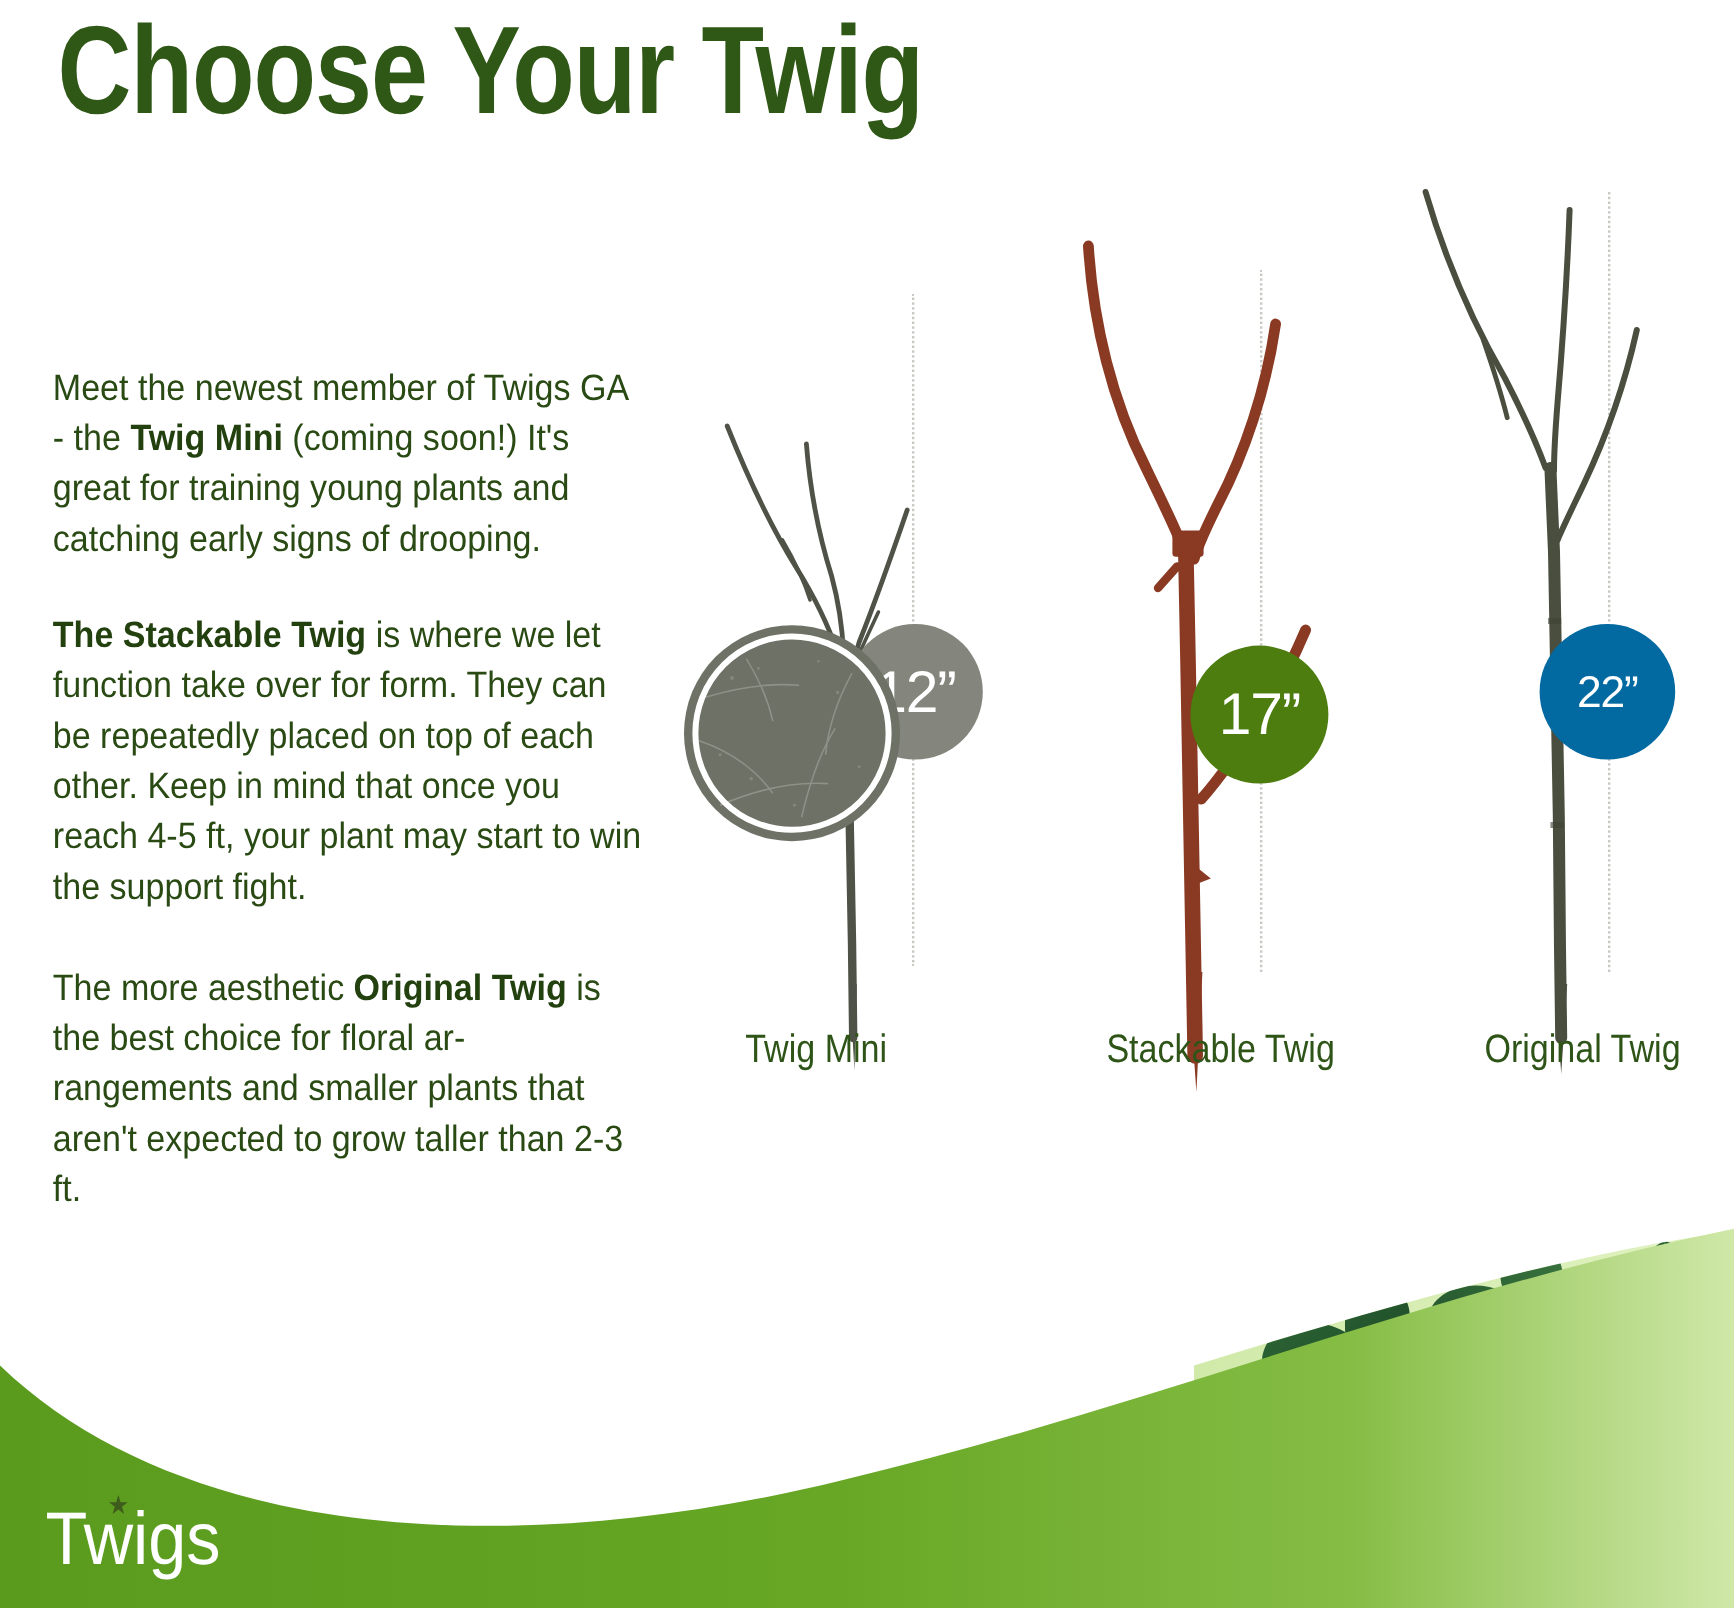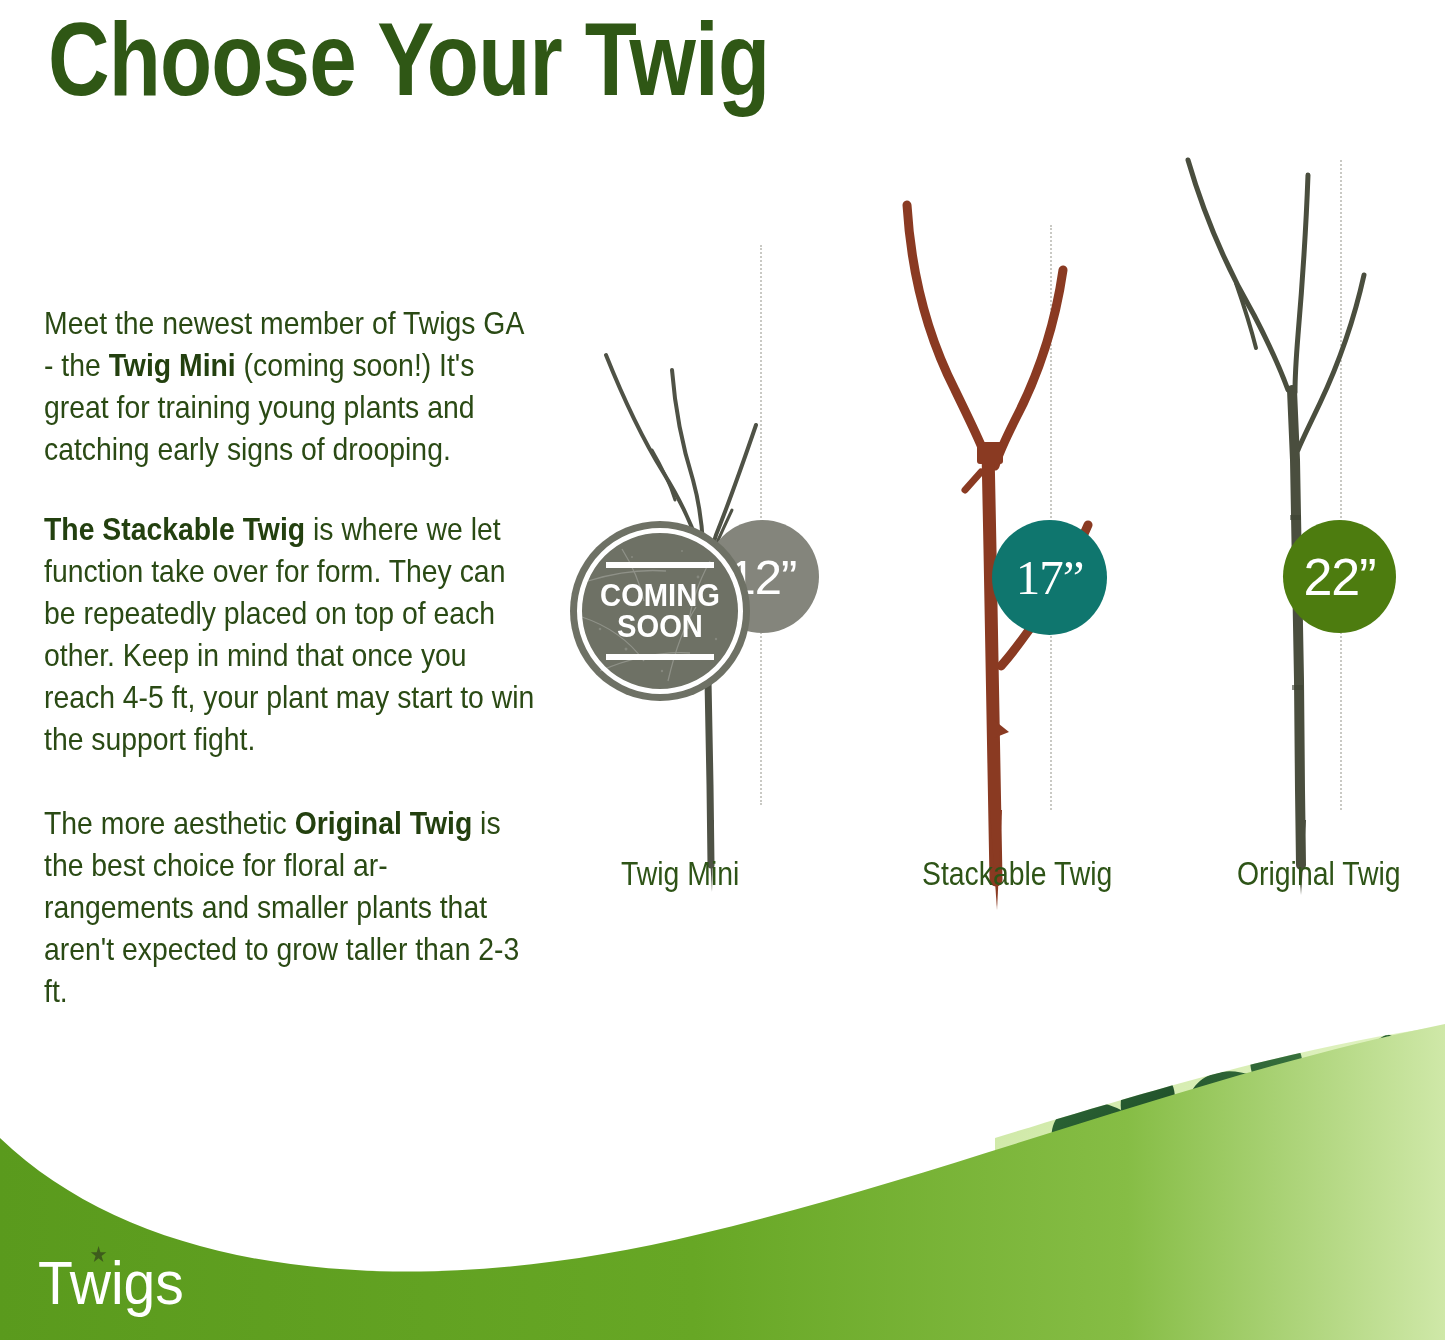--- a/index.html
+++ b/index.html
@@ -87,32 +87,31 @@
     letter-spacing:-1px;
   }
   #badge-12 {
     left:706px; top:520px;
     width:113px; height:113px;
     background:#84857C;
     font-size:49px;
     z-index:3;
   }
   #badge-17 {
-    left:992px; top:520px;
+    left:992px; top:538px;
     width:115px; height:115px;
-    background:#0f766e;
+    background:#4d7c0f;
     font-size:49px;
     z-index:3;
-    font-family:Liberation Serif, serif;
   }
   #badge-22 {
     left:1283px; top:520px;
     width:113px; height:113px;
-    background:#4d7c0f;
-    font-size:52px;
+    background:#0369a1;
+    font-size:37px;
     z-index:3;
   }
 
   
   #coming-soon-badge {
     position:absolute;
     left:570px; top:521px;
     width:180px; height:180px;
     z-index:4;
   }
@@ -314,26 +313,20 @@
           <circle cx="62" cy="36" r="1.1"></circle>
         <circle cx="128" cy="56" r="1.4"></circle>
           <circle cx="146" cy="118" r="1.2"></circle>
         <circle cx="56" cy="128" r="1.5"></circle>
           <circle cx="92" cy="150" r="1.2"></circle>
         <circle cx="30" cy="108" r="1.3"></circle>
           <circle cx="112" cy="30" r="1.0"></circle>
       </g>
     </svg>
     <div class="stamp-ring"></div>
-    <div class="stamp-inner">
-      <div class="rule rule-top"></div>
-      <div class="cs-line">COMING</div>
-      <div class="cs-line">SOON</div>
-      <div class="rule rule-bot"></div>
-    </div>
   </div>
 </div>
 
 <div class="product-label" id="label-mini">Twig Mini</div>
 <div class="product-label" id="label-stackable">Stackable Twig</div>
 <div class="product-label" id="label-original">Original Twig</div>
 
 <div id="plant-panel">
   <svg width="450" height="320" viewBox="0 0 450 320">
     <defs>

